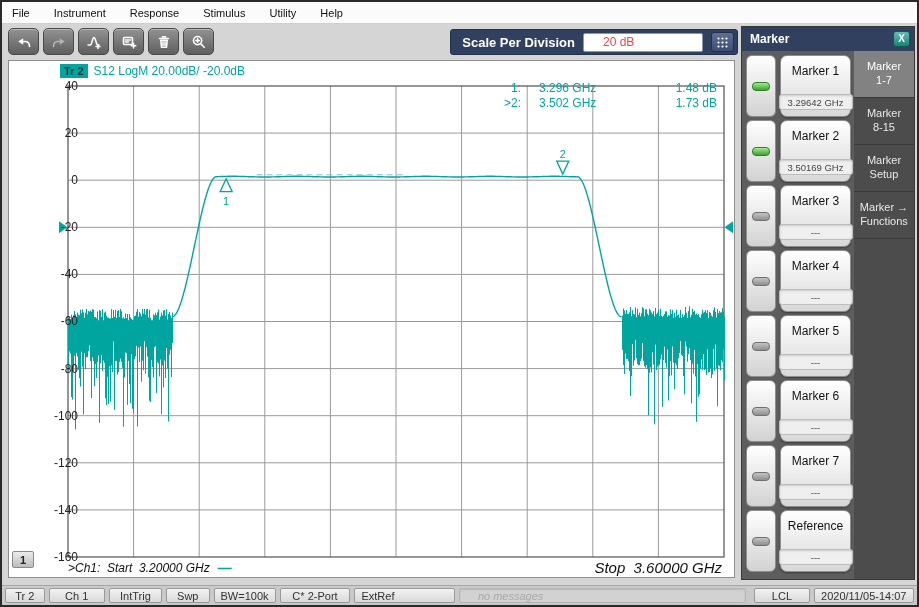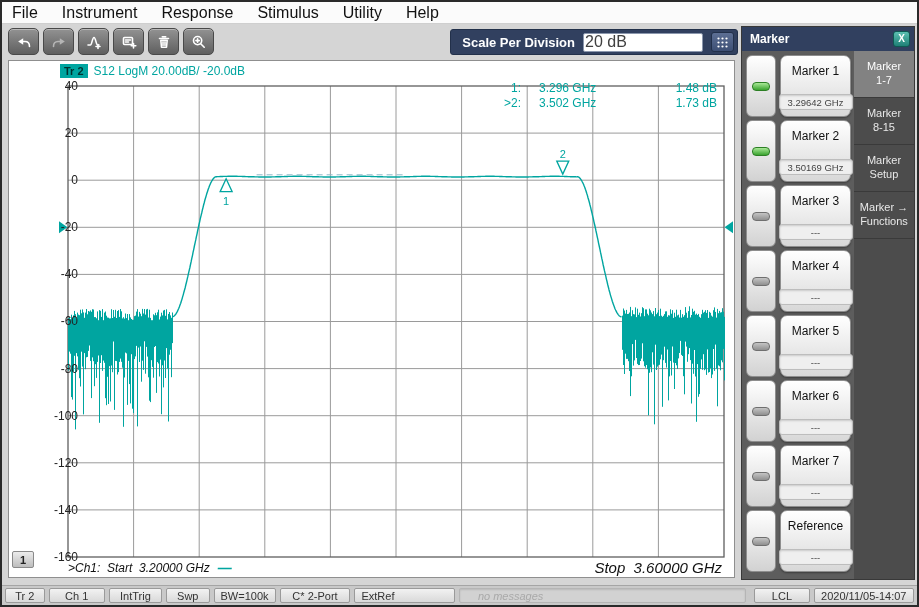--- a/index.html
+++ b/index.html
@@ -1,35 +1,35 @@
 <!DOCTYPE html>
 <html><head>
 <meta charset="utf-8">
 <style>
   html,body{margin:0;padding:0;background:#eee;}
   *{box-sizing:border-box;font-family:"Liberation Sans",sans-serif;}
   .window{position:relative;width:919px;height:607px;background:#d5d5d5;border:2px solid #2a2a2a;overflow:hidden;}
 
   
   .menubar{position:absolute;left:0;top:0;right:0;height:22px;background:#fbfbfb;border-bottom:1px solid #cfcfcf;display:flex;align-items:center;padding-left:10px;gap:24px;}
-  .menu-item{font-size:16px;color:#111;cursor:default;}
+  .menu-item{font-size:11px;color:#111;cursor:default;}
 
   
   .toolbar{position:absolute;left:0;top:22px;width:739px;height:36px;background:#d5d5d5;}
   .tool-group{position:absolute;left:6px;top:4px;display:flex;gap:4px;}
   .tool-btn{width:31px;height:27px;border-radius:5px;border:1px solid #494949;background:linear-gradient(#929292,#5f5f5f);display:flex;align-items:center;justify-content:center;box-shadow:inset 0 1px 0 rgba(255,255,255,.35);}
   .tool-btn svg{display:block;}
   .tool-btn .stroke{stroke:#fff;stroke-width:1.6;fill:none;stroke-linecap:round;stroke-linejoin:round;}
   .tool-btn .fill{fill:#fff;}
   .tool-btn.disabled .stroke{stroke:#b5b5b5;}
   .tool-btn.disabled .fill{fill:#b5b5b5;}
 
   .scale-bar{position:absolute;left:448px;top:5px;width:288px;height:26px;background:#31405f;border:1px solid #22304a;border-radius:3px;display:flex;align-items:center;padding:0 3px 0 10px;gap:8px;}
   .scale-label{flex:1;color:#fff;font-size:13px;font-weight:bold;text-align:right;white-space:nowrap;}
-  .scale-input{width:120px;height:19px;border:1px solid #8b97ad;border-radius:2px;font-size:16px;padding:0 1px;background:#fff;color:#404040;}
+  .scale-input{width:120px;height:19px;border:1px solid #8b97ad;border-radius:2px;font-size:12px;padding:0 19px;background:#fff;color:#ef4444;}
   .keypad-btn{width:23px;height:20px;border-radius:3px;border:1px solid #22304a;background:linear-gradient(#5d6f94,#3d4f74);display:flex;align-items:center;justify-content:center;}
 
   
   .plot{position:absolute;left:6px;top:58px;width:727px;height:518px;background:#fff;border:1px solid #8f8f8f;}
   .plot svg{position:absolute;left:0;top:0;pointer-events:none;}
   .trace-info{position:absolute;left:51px;top:3px;display:flex;align-items:center;gap:6px;z-index:3;}
   .trace-badge{background:#00a5a0;color:#00312f;font-size:11px;font-weight:bold;padding:1px 4px;line-height:12px;}
   .trace-text{color:#00a5a0;font-size:12px;white-space:pre;}
   .readouts{position:absolute;top:20px;right:17px;display:grid;grid-template-columns:36px 112px 84px;row-gap:1px;z-index:3;}
   .readouts span{font-size:12px;color:#00a5a0;line-height:14px;white-space:pre;}

